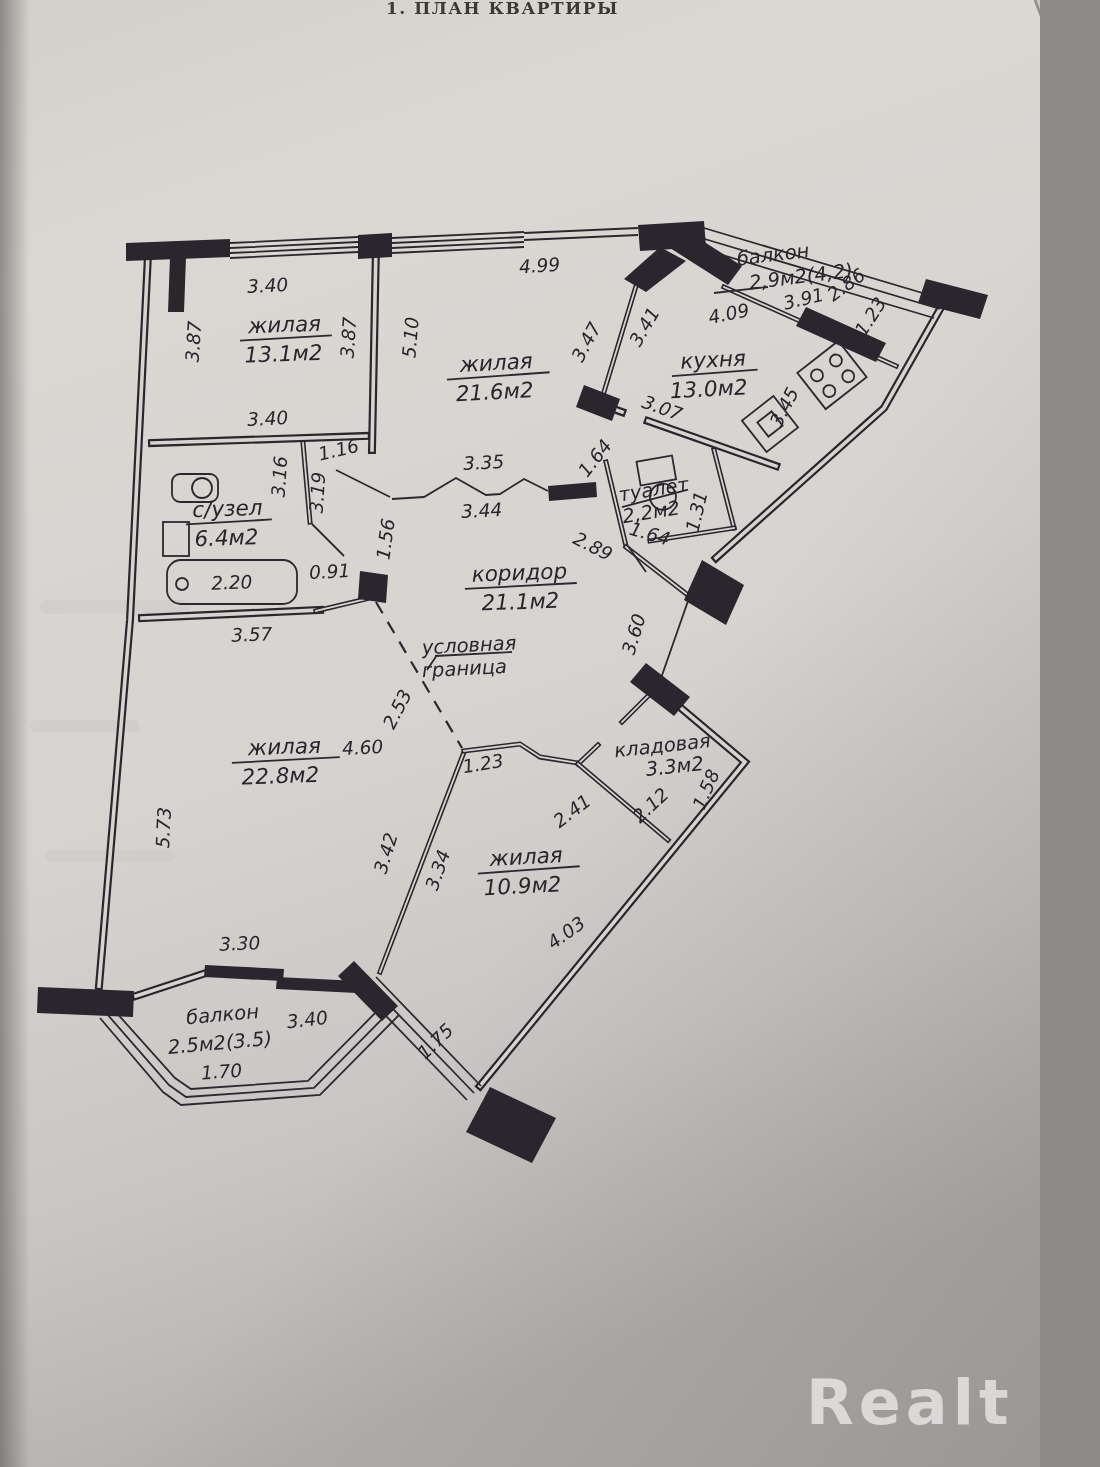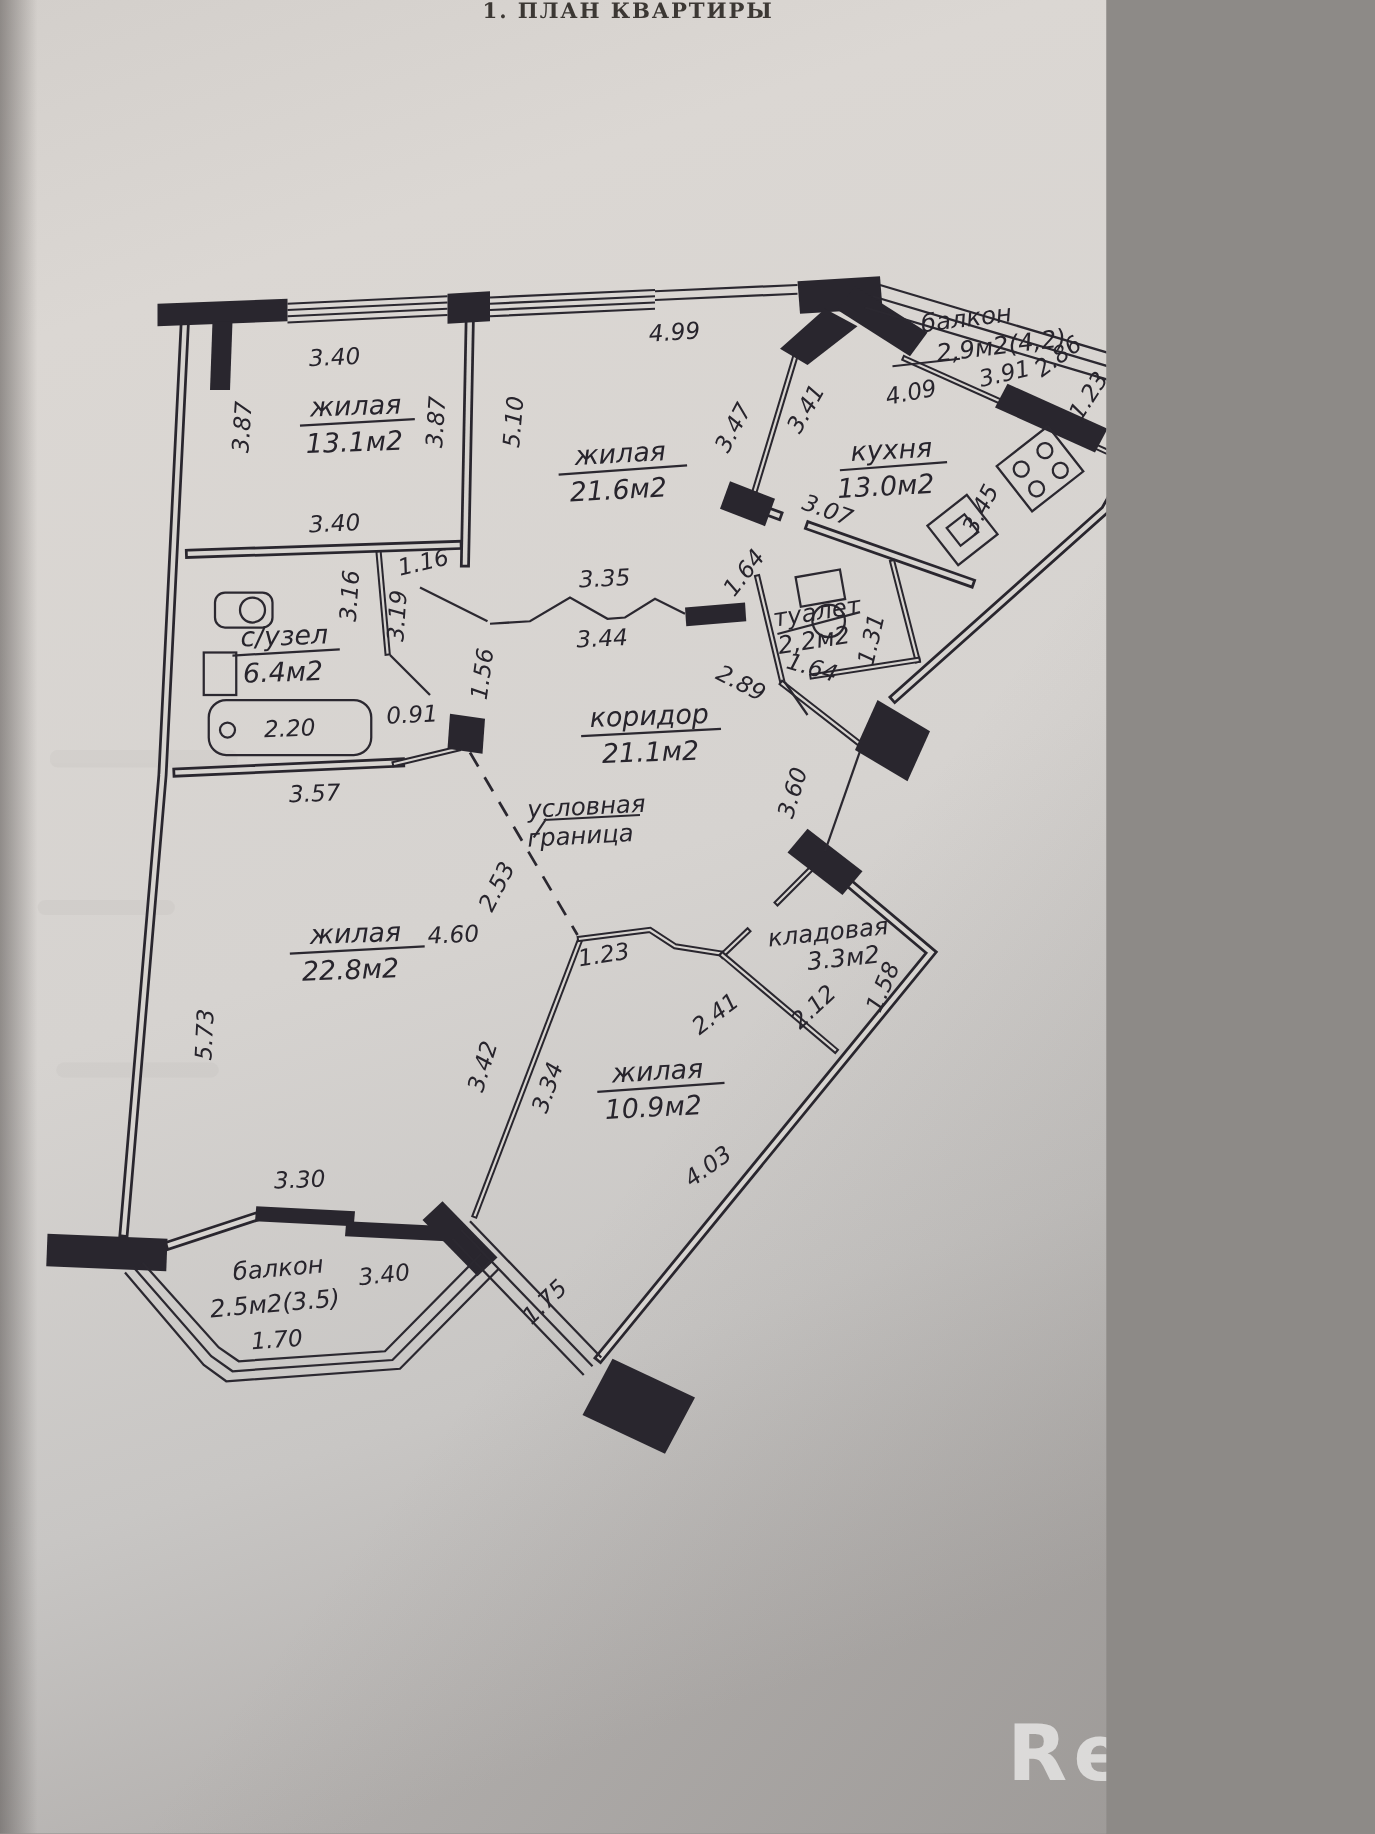--- a/index.html
+++ b/index.html
@@ -1,16 +1,16 @@
 <!DOCTYPE html>
 <html><head>
 <meta charset="utf-8">
 <style>
   html,body{margin:0;padding:0;background:#8d8a87;}
-  #stage{position:relative;width:885px;height:1467px;overflow:hidden;
+  #stage{position:relative;width:1040px;height:1467px;overflow:hidden;
          font-family:"DejaVu Sans",sans-serif;}
   svg{display:block}
   text{font-family:"DejaVu Sans",sans-serif;font-style:italic;fill:#27242c;}
   .dim{font-size:18.5px;text-anchor:middle;}
   .rname,.rarea{font-size:21.5px;text-anchor:middle;}
   .blab{font-size:19.5px;text-anchor:middle;}
   .title{font-family:"DejaVu Serif",serif;font-style:normal;font-weight:bold;
          font-size:17px;letter-spacing:1.5px;fill:#3c3834;}
   .tnum{font-size:15px;font-style:italic;fill:#35312e;}
   .wm{font-size:62px;font-style:normal;font-weight:bold;letter-spacing:5px;

